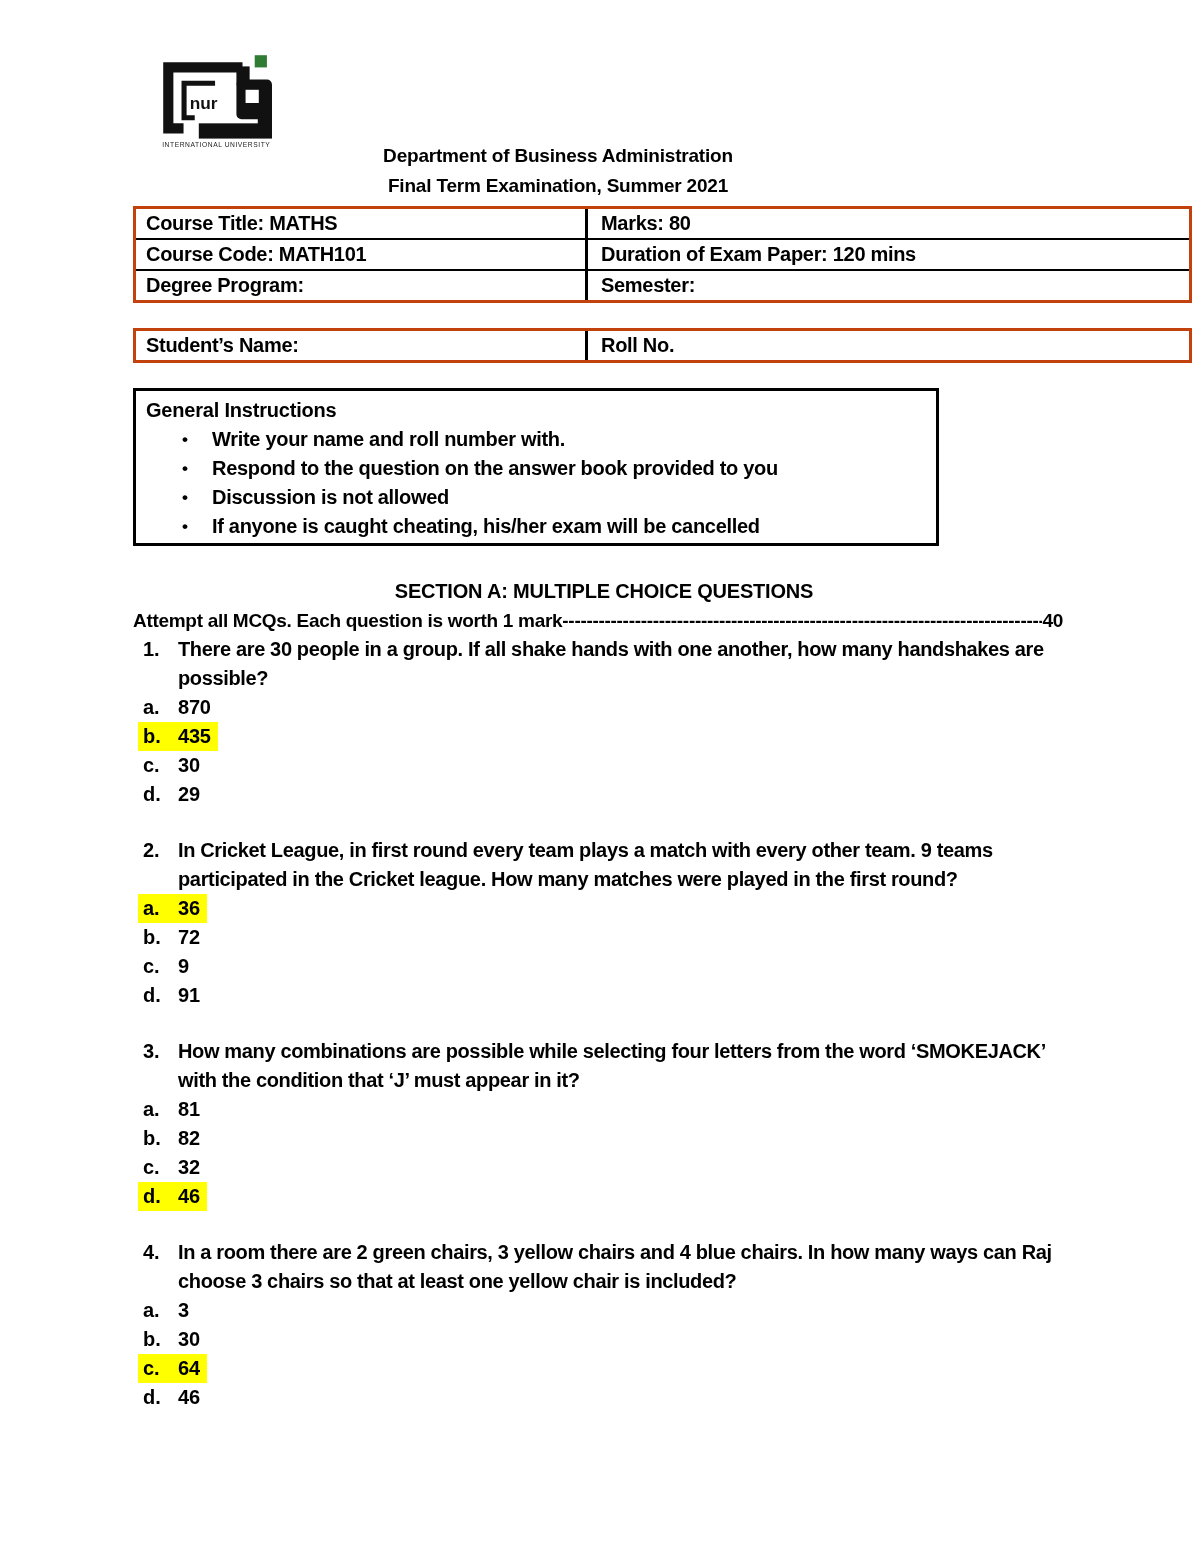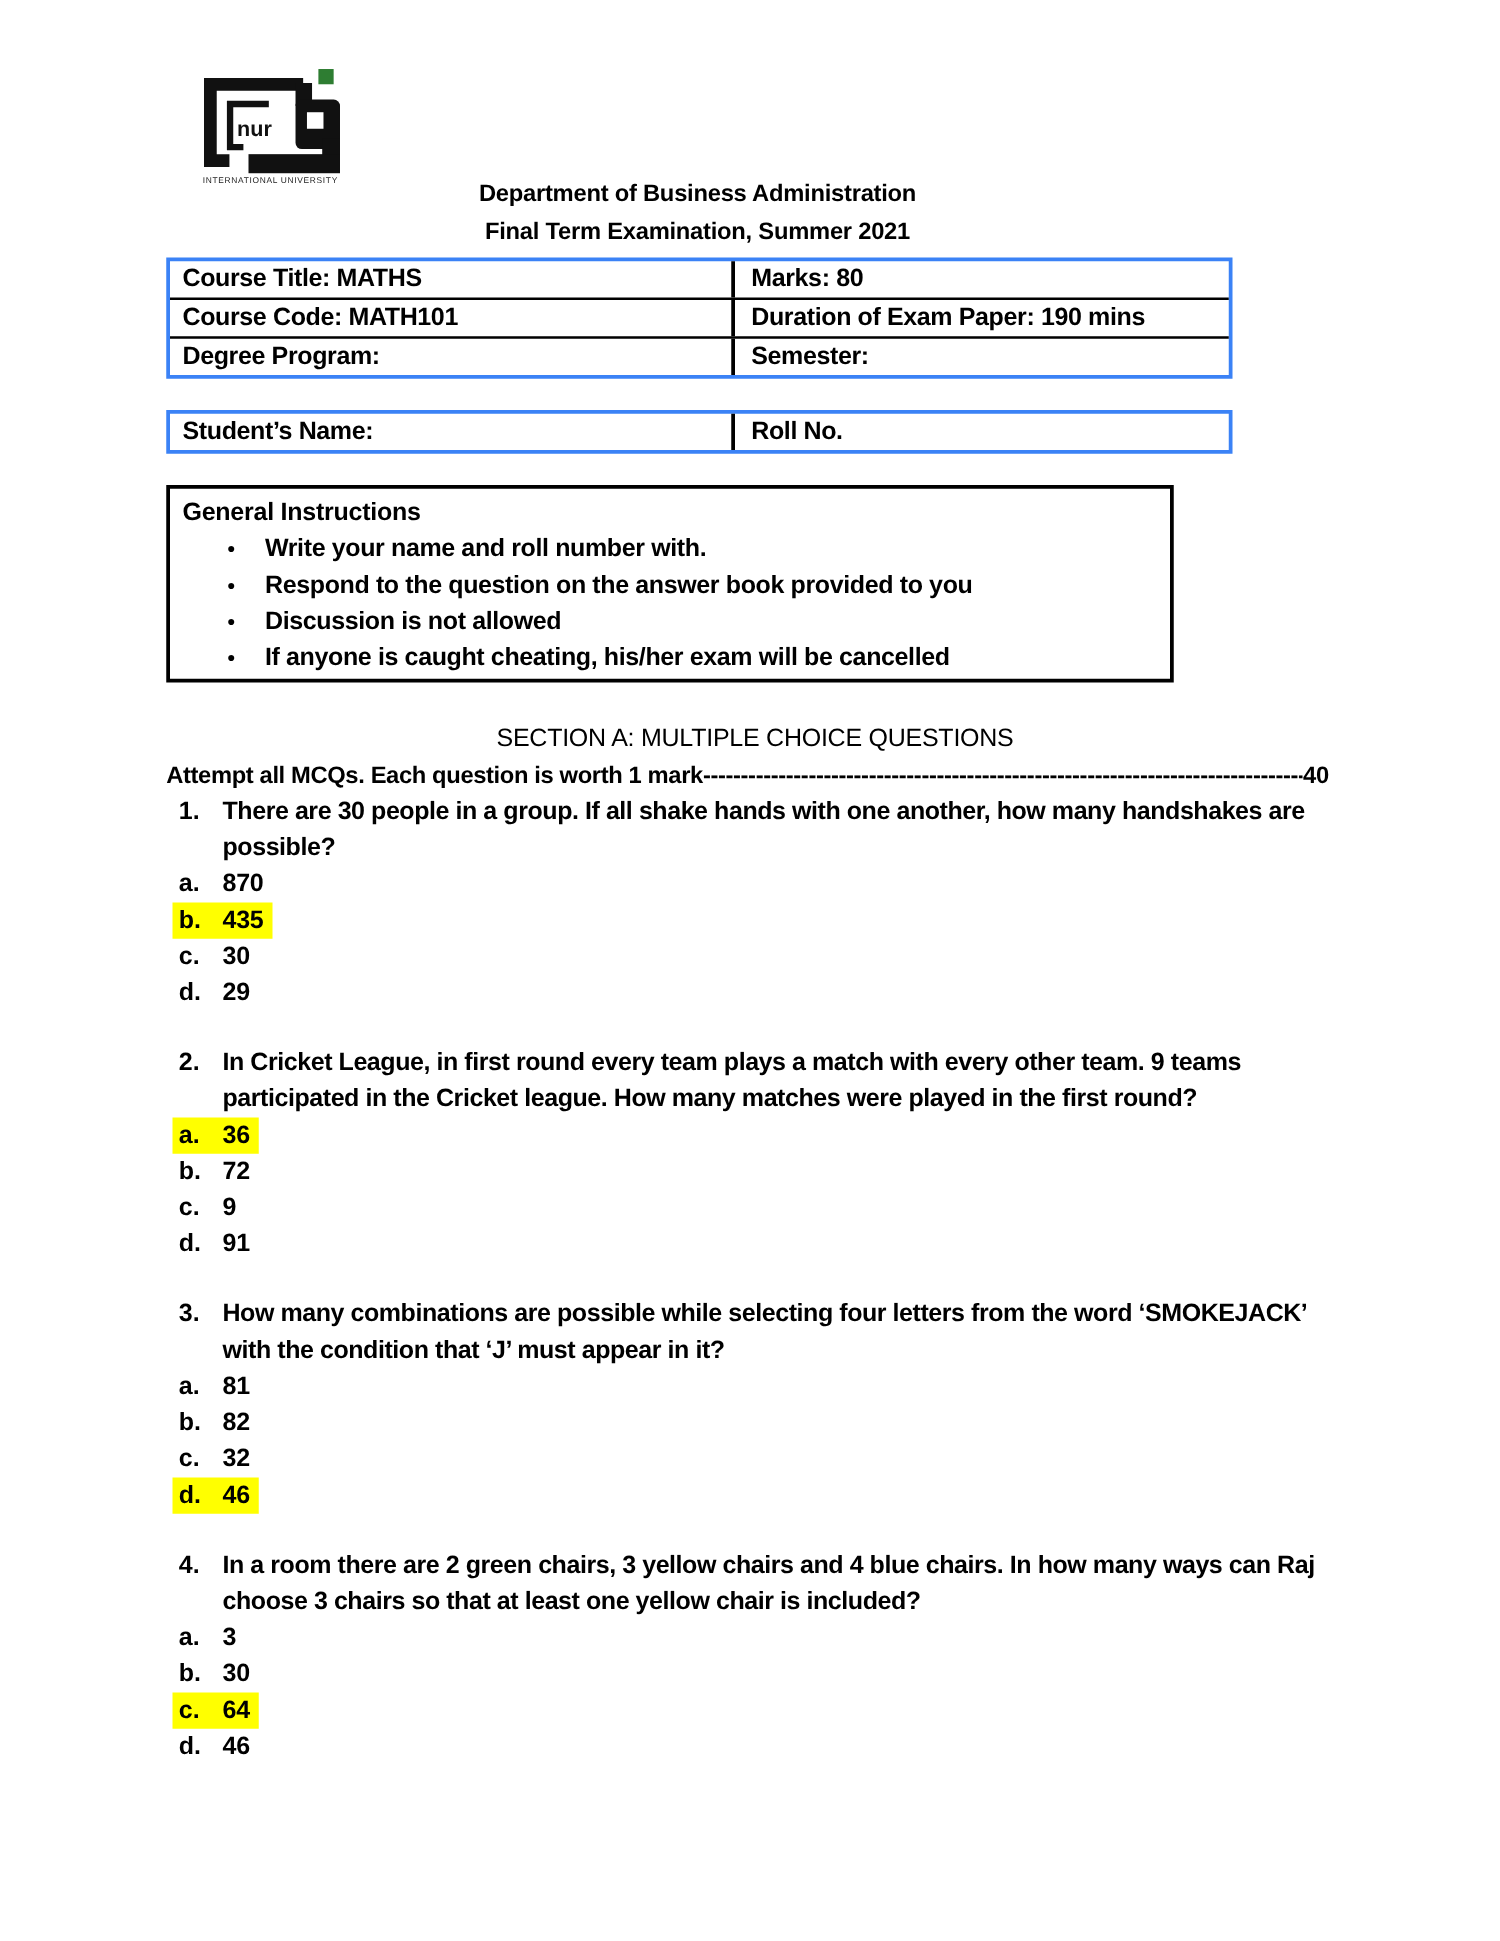--- a/index.html
+++ b/index.html
@@ -17,22 +17,22 @@
 
   
   #titles {
     left:133px; top:141px; width:850px;
     text-align:center; font-weight:700; font-size:19px;
     line-height:30px; letter-spacing:-0.2px;
   }
 
   
   .doc-table {
-    left:133px; width:853px;
-    border:3px solid #3b82f6; box-sizing:border-box;
+    left:133px; width:1059px;
+    border:3px solid #c2410c; box-sizing:border-box;
     background:#fff;
   }
   #course-table { top:206px; }
   #student-table { top:328px; }
   .trow { display:flex; border-top:2px solid #000; }
   .trow:first-child { border-top:none; }
   .tc {
     font-weight:700; font-size:20px; line-height:25px;
     padding:2px 8px 2px 10px; box-sizing:border-box;
     letter-spacing:-0.3px; white-space:nowrap; overflow:hidden;
@@ -47,21 +47,21 @@
     padding:5px 14px 0 10px;
   }
   .ins-title { font-weight:700; font-size:20px; line-height:29px; letter-spacing:-0.2px; }
   .ins-row { display:flex; font-weight:700; font-size:20px; line-height:29px; }
   .ins-bullet { margin-left:36px; width:30px; font-size:17px; }
   .ins-text { flex:1; letter-spacing:-0.3px; }
 
   
   #main { left:133px; top:576px; width:930px; }
   .sec-heading {
-    text-align:center; font-weight:400; font-size:20px;
+    text-align:center; font-weight:700; font-size:20px;
     line-height:30px; padding-left:12px; letter-spacing:-0.2px;
   }
   .attempt {
     display:flex; font-weight:700; font-size:19px; line-height:29px;
     letter-spacing:-0.3px;
   }
   .attempt .dashes { flex:1; overflow:hidden; white-space:nowrap; }
   .attempt .pre, .attempt .marks { white-space:nowrap; }
 
   .question { margin-top:27px; }
@@ -103,21 +103,21 @@
   <div>Final Term Examination, Summer 2021</div>
 </div>
 
 <div id="course-table" class="abs doc-table">
   <div class="trow">
     <div class="tc left">Course Title: MATHS</div>
     <div class="tc right">Marks: 80</div>
   </div>
   <div class="trow">
     <div class="tc left">Course Code: MATH101</div>
-    <div class="tc right">Duration of Exam Paper: 190 mins</div>
+    <div class="tc right">Duration of Exam Paper: 120 mins</div>
   </div>
   <div class="trow">
     <div class="tc left">Degree Program:</div>
     <div class="tc right">Semester:</div>
   </div>
 </div>
 
 <div id="student-table" class="abs doc-table">
   <div class="trow">
     <div class="tc left">Student’s Name:</div>

